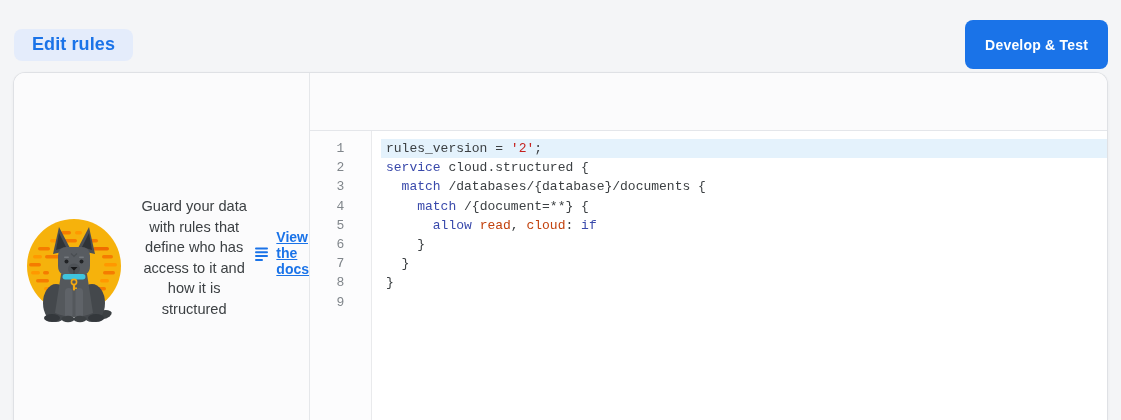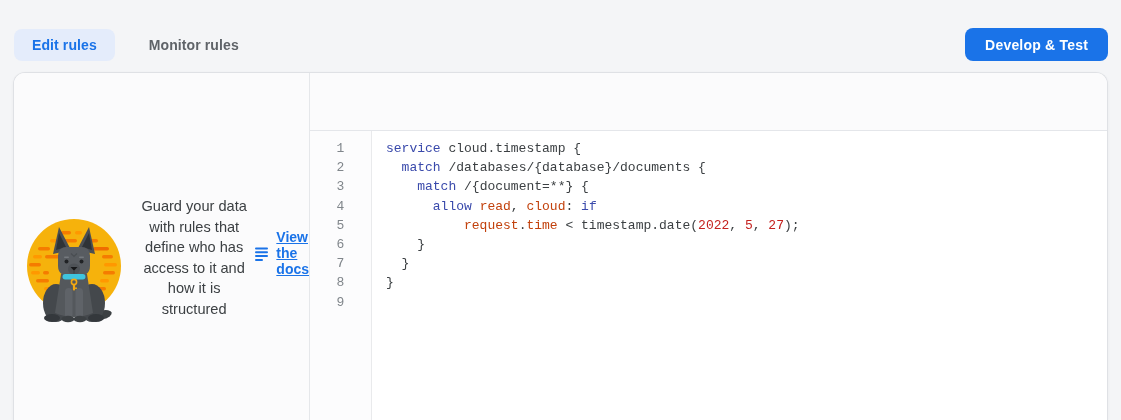--- a/index.html
+++ b/index.html
@@ -10,26 +10,26 @@
     position:relative;
   }
 
   
   .tabs-row {
     position:absolute; top:28px; left:14px; right:13px;
     height:33px; display:flex; align-items:center; gap:16px;
   }
   .tab {
     height:32px; display:inline-flex; align-items:center;
-    padding:0 18px; font-size:14px; font-weight:700;
+    padding:0 18px; font-size:18px; font-weight:700;
     color:#5f6368; border-radius:8px; cursor:pointer; letter-spacing:.1px;
   }
   .tab.active { background:#e4ecfb; color:#1a73e8; }
   .develop-btn {
-    margin-left:auto; height:33px; padding:0 20px;
+    margin-left:auto; height:49px; padding:0 20px;
     background:#1a73e8; color:#ffffff; border:none; border-radius:8px;
     font-family:"Liberation Sans", sans-serif;
     font-size:14px; font-weight:700; letter-spacing:.2px; cursor:pointer;
   }
 
   
   .card {
     position:absolute; left:13px; top:72px; width:1095px; height:348px;
     background:#fbfbfc; border:1px solid #dfe1e5; border-bottom:none;
     border-radius:12px 12px 0 0;
@@ -77,21 +77,20 @@
   .tk-d { color:#3c4043; }
   .tk-k { color:#3949ab; }
   .tk-g { color:#c2410c; }
   .tk-n { color:#c5221f; }
 </style>
 </head>
 <body>
 
 <div class="tabs-row">
   <div class="tab active">Edit rules</div>
-  <div class="tab">Monitor rules</div>
   <button class="develop-btn">Develop &amp; Test</button>
 </div>
 
 <div class="card">
 
   <aside class="sidebar">
     <div class="illustration">
       <svg viewBox="0 0 120 120" width="120" height="120" aria-hidden="true">
 
         <circle cx="60" cy="56" r="47" fill="#f6b20c"></circle>
@@ -173,25 +172,25 @@
           <div class="ln">2</div>
           <div class="ln">3</div>
           <div class="ln">4</div>
           <div class="ln">5</div>
           <div class="ln">6</div>
           <div class="ln">7</div>
           <div class="ln">8</div>
           <div class="ln">9</div>
         </div>
       <div class="code-scroll">
-          <div class="cl"><span class="tk-k">service</span><span class="tk-d"> cloud.timestamp {</span></div>
+          <div class="cl active"><span class="tk-d">rules_version = </span><span class="tk-n">'2'</span><span class="tk-d">;</span></div>
+          <div class="cl"><span class="tk-k">service</span><span class="tk-d"> cloud.structured {</span></div>
           <div class="cl"><span class="tk-d">  </span><span class="tk-k">match</span><span class="tk-d"> /databases/{database}/documents {</span></div>
           <div class="cl"><span class="tk-d">    </span><span class="tk-k">match</span><span class="tk-d"> /{document=**} {</span></div>
           <div class="cl"><span class="tk-d">      </span><span class="tk-k">allow</span><span class="tk-d"> </span><span class="tk-g">read</span><span class="tk-d">, </span><span class="tk-g">cloud</span><span class="tk-d">: </span><span class="tk-k">if</span></div>
-          <div class="cl"><span class="tk-d">          </span><span class="tk-g">request</span><span class="tk-d">.</span><span class="tk-g">time</span><span class="tk-d"> &lt; timestamp.date(</span><span class="tk-n">2022</span><span class="tk-d">, </span><span class="tk-n">5</span><span class="tk-d">, </span><span class="tk-n">27</span><span class="tk-d">);</span></div>
           <div class="cl"><span class="tk-d">    }</span></div>
           <div class="cl"><span class="tk-d">  }</span></div>
           <div class="cl"><span class="tk-d">}</span></div>
         </div>
     </div>
   </section>
 
 </div>
 
 </body></html>

